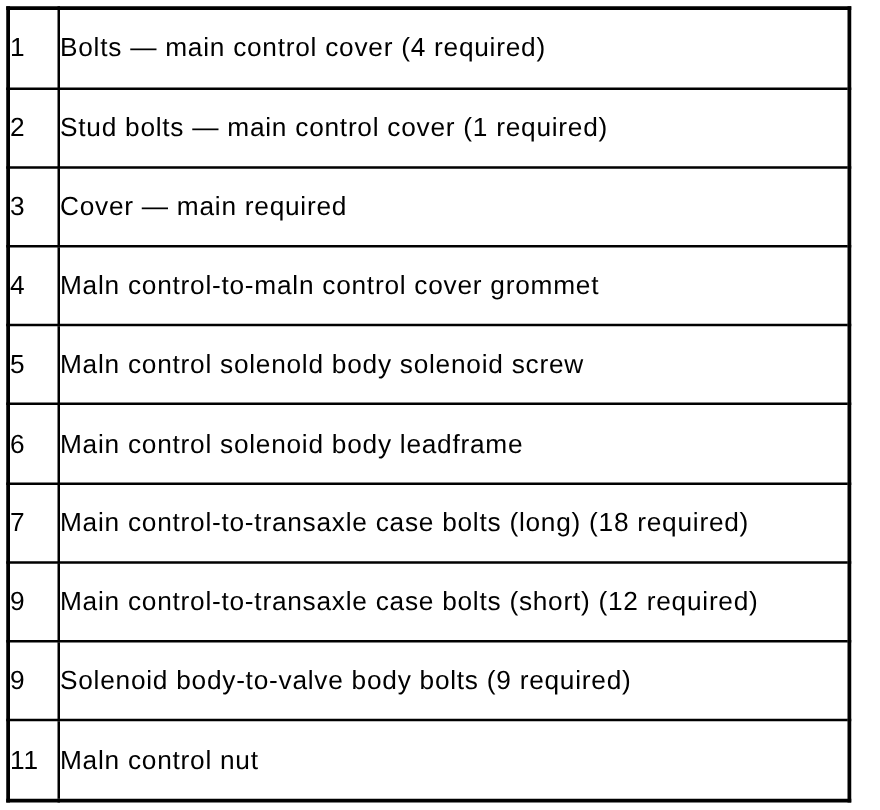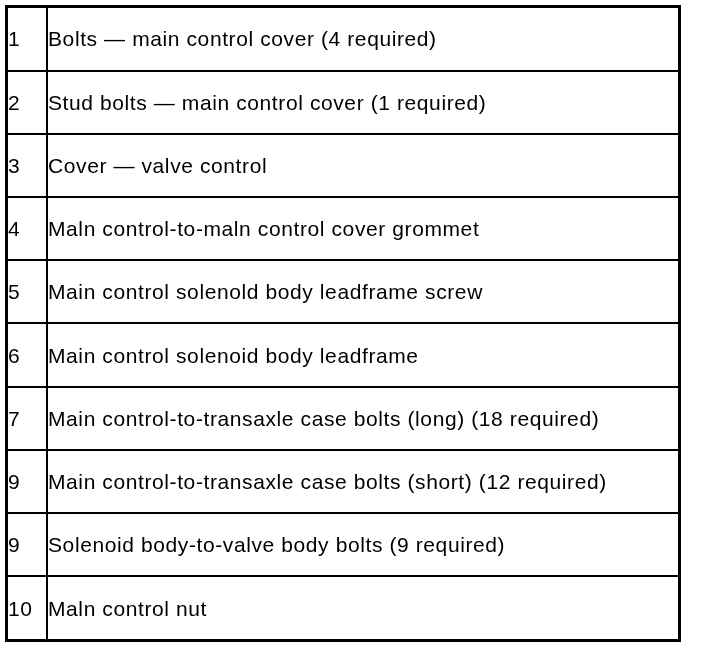--- a/index.html
+++ b/index.html
@@ -57,45 +57,45 @@
       <tr>
         <td class="cell-num">1</td>
         <td class="cell-desc">Bolts — main control cover (4 required)</td>
       </tr>
       <tr>
         <td class="cell-num">2</td>
         <td class="cell-desc">Stud bolts — main control cover (1 required)</td>
       </tr>
       <tr>
         <td class="cell-num">3</td>
-        <td class="cell-desc">Cover — valve control</td>
+        <td class="cell-desc">Cover — main required</td>
       </tr>
       <tr>
         <td class="cell-num">4</td>
         <td class="cell-desc">Maln control-to-maln control cover grommet</td>
       </tr>
       <tr>
         <td class="cell-num">5</td>
-        <td class="cell-desc">Main control solenold body leadframe screw</td>
+        <td class="cell-desc">Maln control solenold body solenoid screw</td>
       </tr>
       <tr>
         <td class="cell-num">6</td>
         <td class="cell-desc">Main control solenoid body leadframe</td>
       </tr>
       <tr>
         <td class="cell-num">7</td>
         <td class="cell-desc">Main control-to-transaxle case bolts (long) (18 required)</td>
       </tr>
       <tr>
         <td class="cell-num">9</td>
         <td class="cell-desc">Main control-to-transaxle case bolts (short) (12 required)</td>
       </tr>
       <tr>
         <td class="cell-num">9</td>
         <td class="cell-desc">Solenoid body-to-valve body bolts (9 required)</td>
       </tr>
       <tr>
-        <td class="cell-num">10</td>
+        <td class="cell-num">11</td>
         <td class="cell-desc">Maln control nut</td>
       </tr>
     </tbody>
   </table>
 </div>
 
 </body></html>

